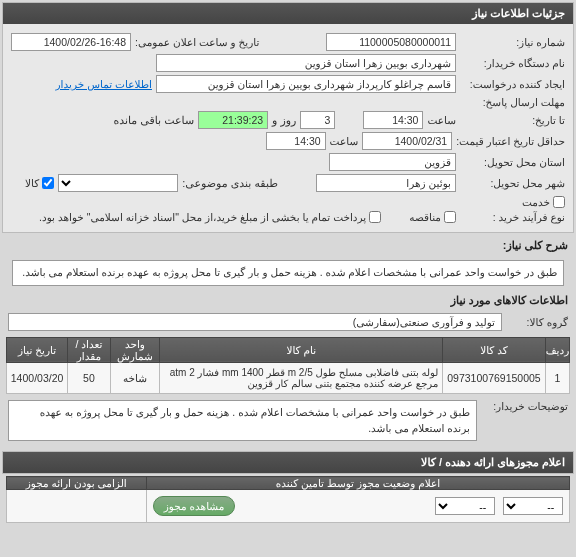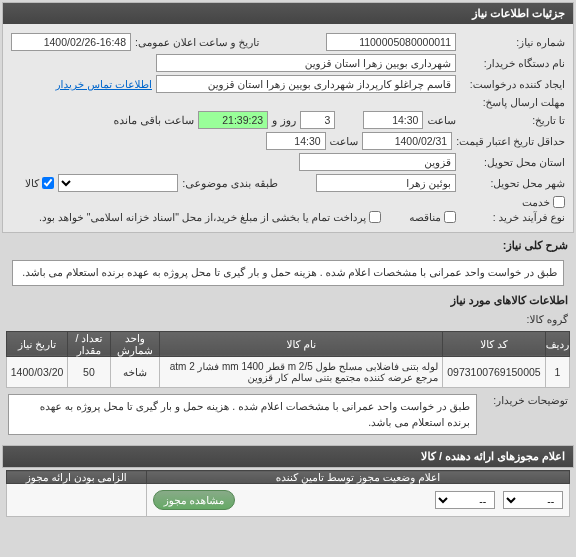--- a/index.html
+++ b/index.html
@@ -94,21 +94,21 @@
 
     <div class="row">
       <span class="label">حداقل تاریخ اعتبار قیمت:</span>
       <span class="field w-md">1400/02/31</span>
       <span class="label-sm" style="min-width:auto">ساعت</span>
       <span class="field w-sm">14:30</span>
     </div>
 
     <div class="row">
       <span class="label">استان محل تحویل:</span>
-      <span class="field" style="width:157px">قزوین</span>
+      <span class="field" style="width:127px">قزوین</span>
     </div>
 
     <div class="row">
       <span class="label">شهر محل تحویل:</span>
       <span class="field" style="width:140px">بوئین زهرا</span>
       <span style="width:30px"></span>
       <span>طبقه بندی موضوعی:</span>
       <select class="select" style="width:120px"></select>
       <span class="checkbox-wrap">
         <input type="checkbox" checked="" style="">
@@ -135,20 +135,21 @@
 
   </div>
 </div>
 
 <div class="sec-title">شرح کلی نیاز:</div>
 <div class="textarea-box">طبق در خواست واحد عمرانی با مشخصات اعلام شده . هزینه حمل و بار گیری تا محل پروژه به عهده برنده استعلام می باشد.</div>
 
 <div class="sec-title">اطلاعات کالاهای مورد نیاز</div>
 <div class="group-row">
   <span class="label" style="min-width:60px">گروه کالا:</span>
+  <span class="group-box">تولید و فرآوری صنعتی(سفارشی)</span>
 </div>
 
 <table>
   <thead>
       <tr>
         <th>ردیف</th>
         <th>کد کالا</th>
         <th>نام کالا</th>
         <th>واحد شمارش</th>
         <th>تعداد / مقدار</th>

